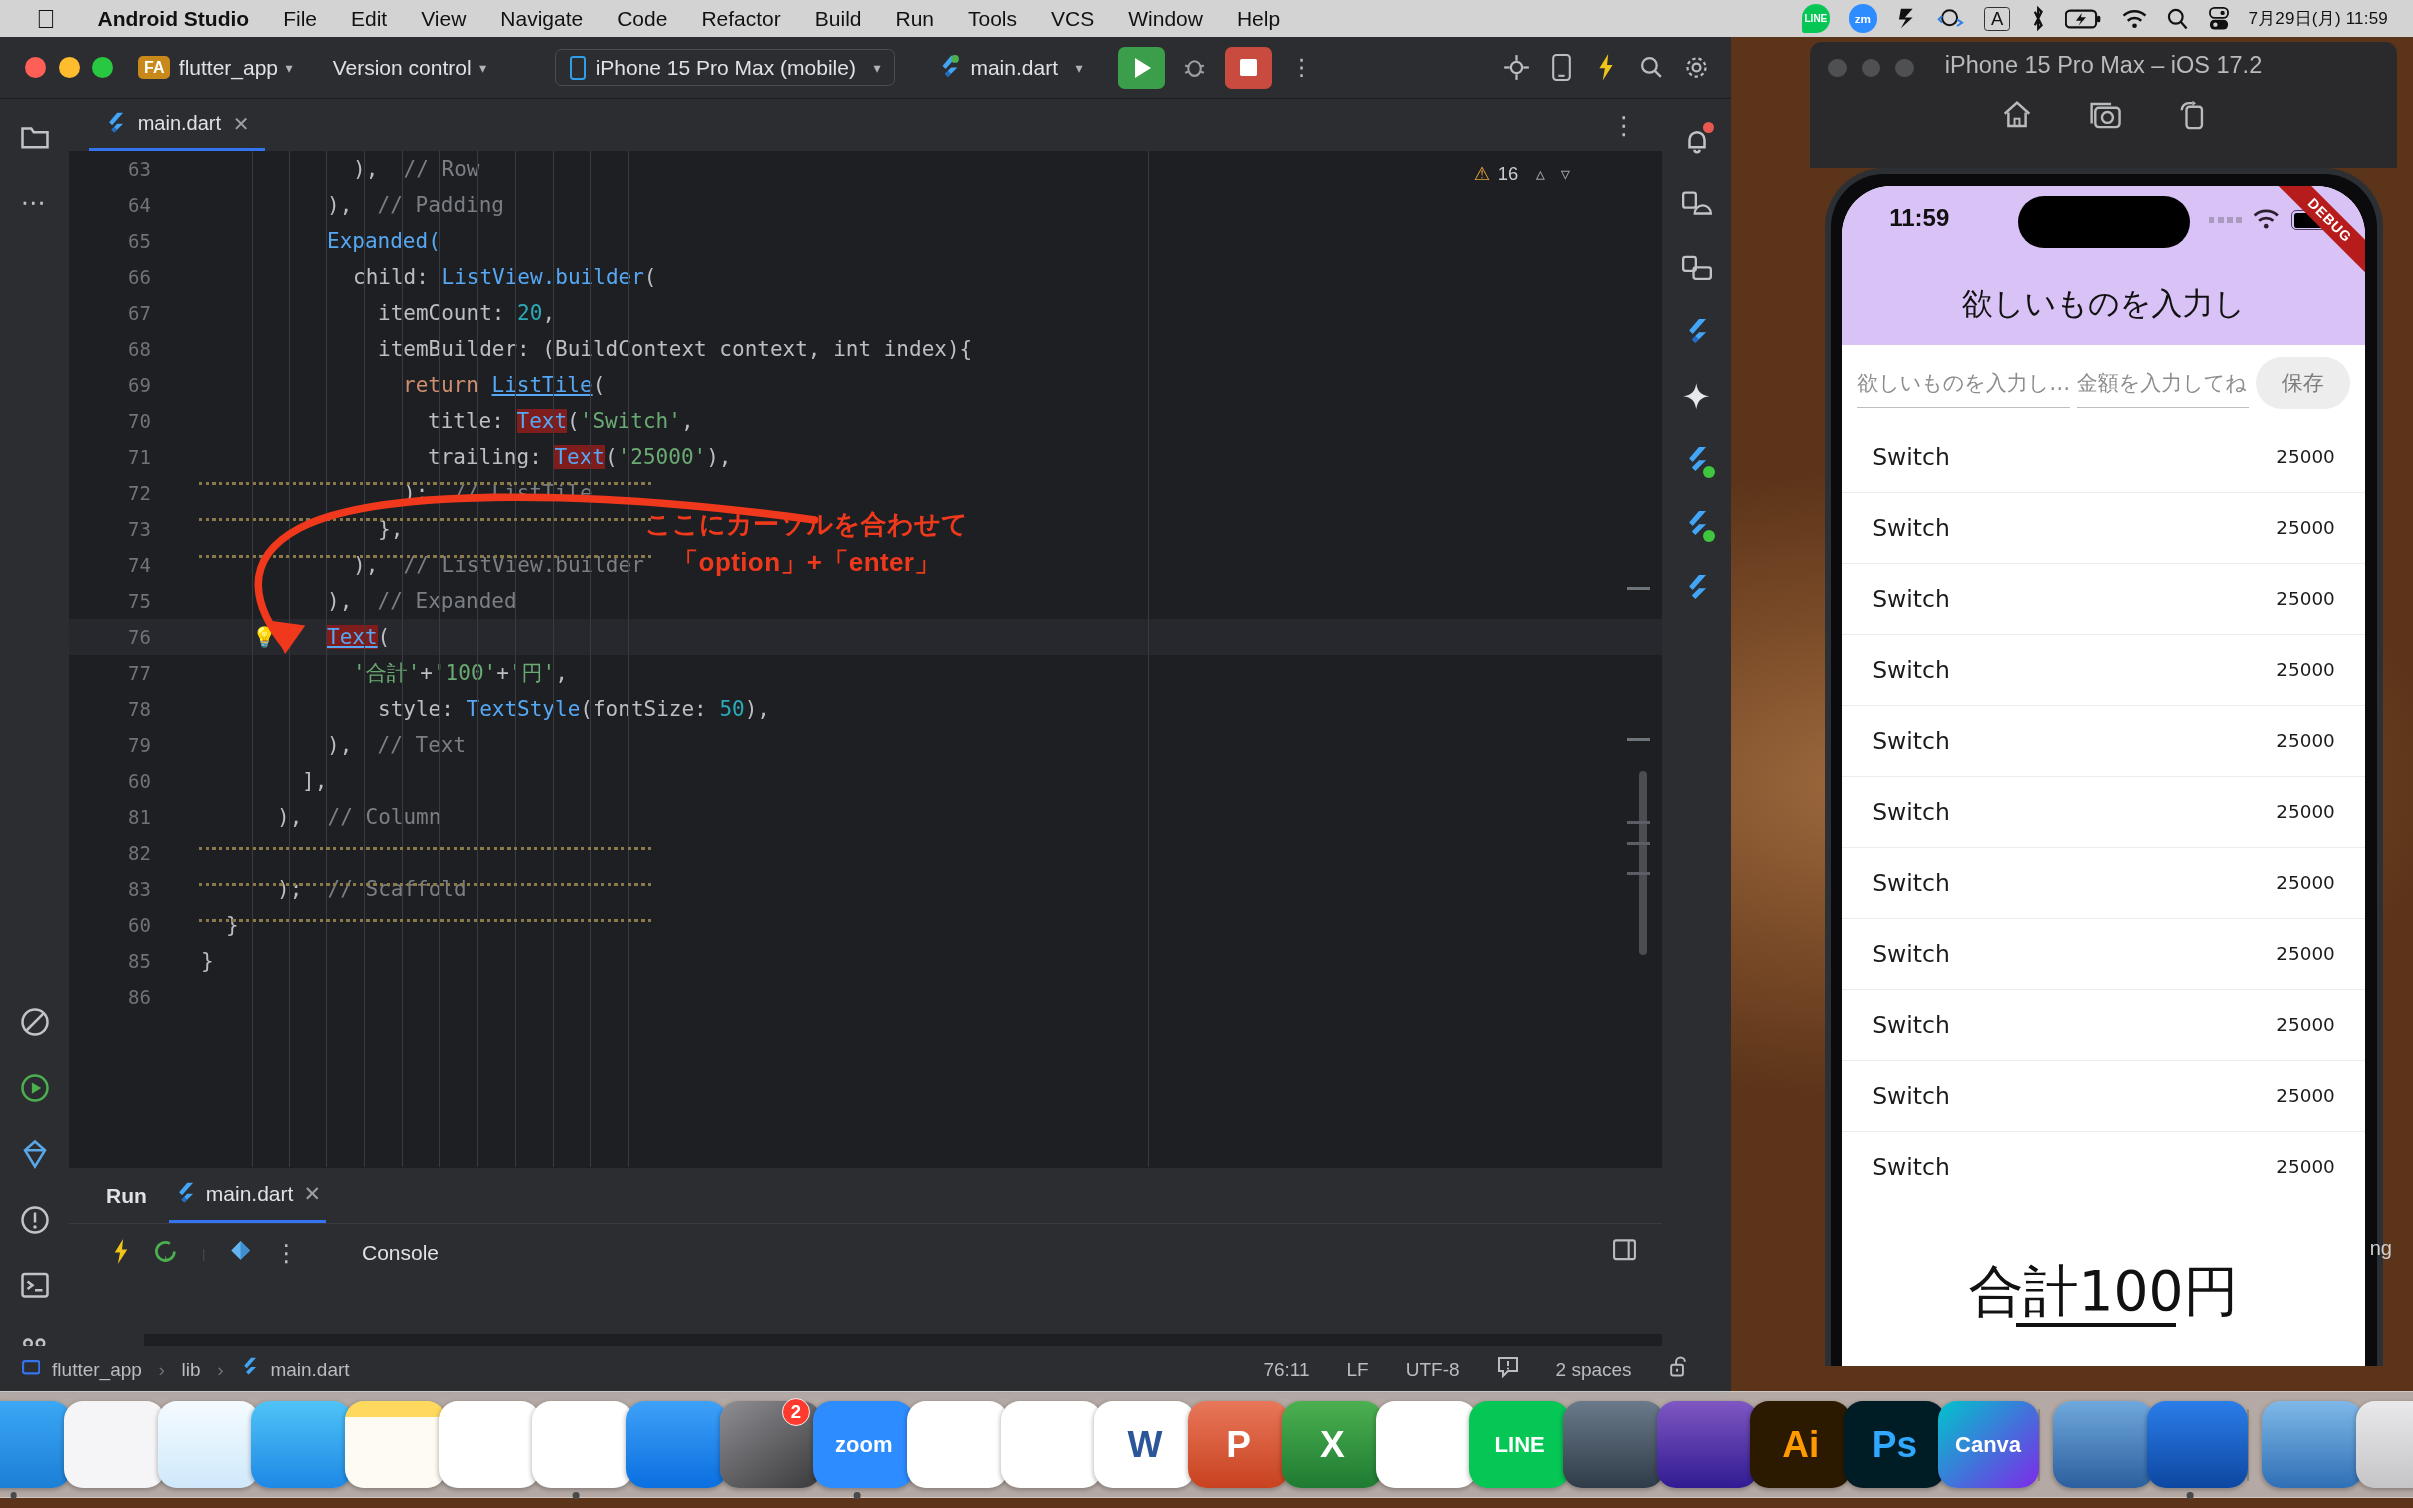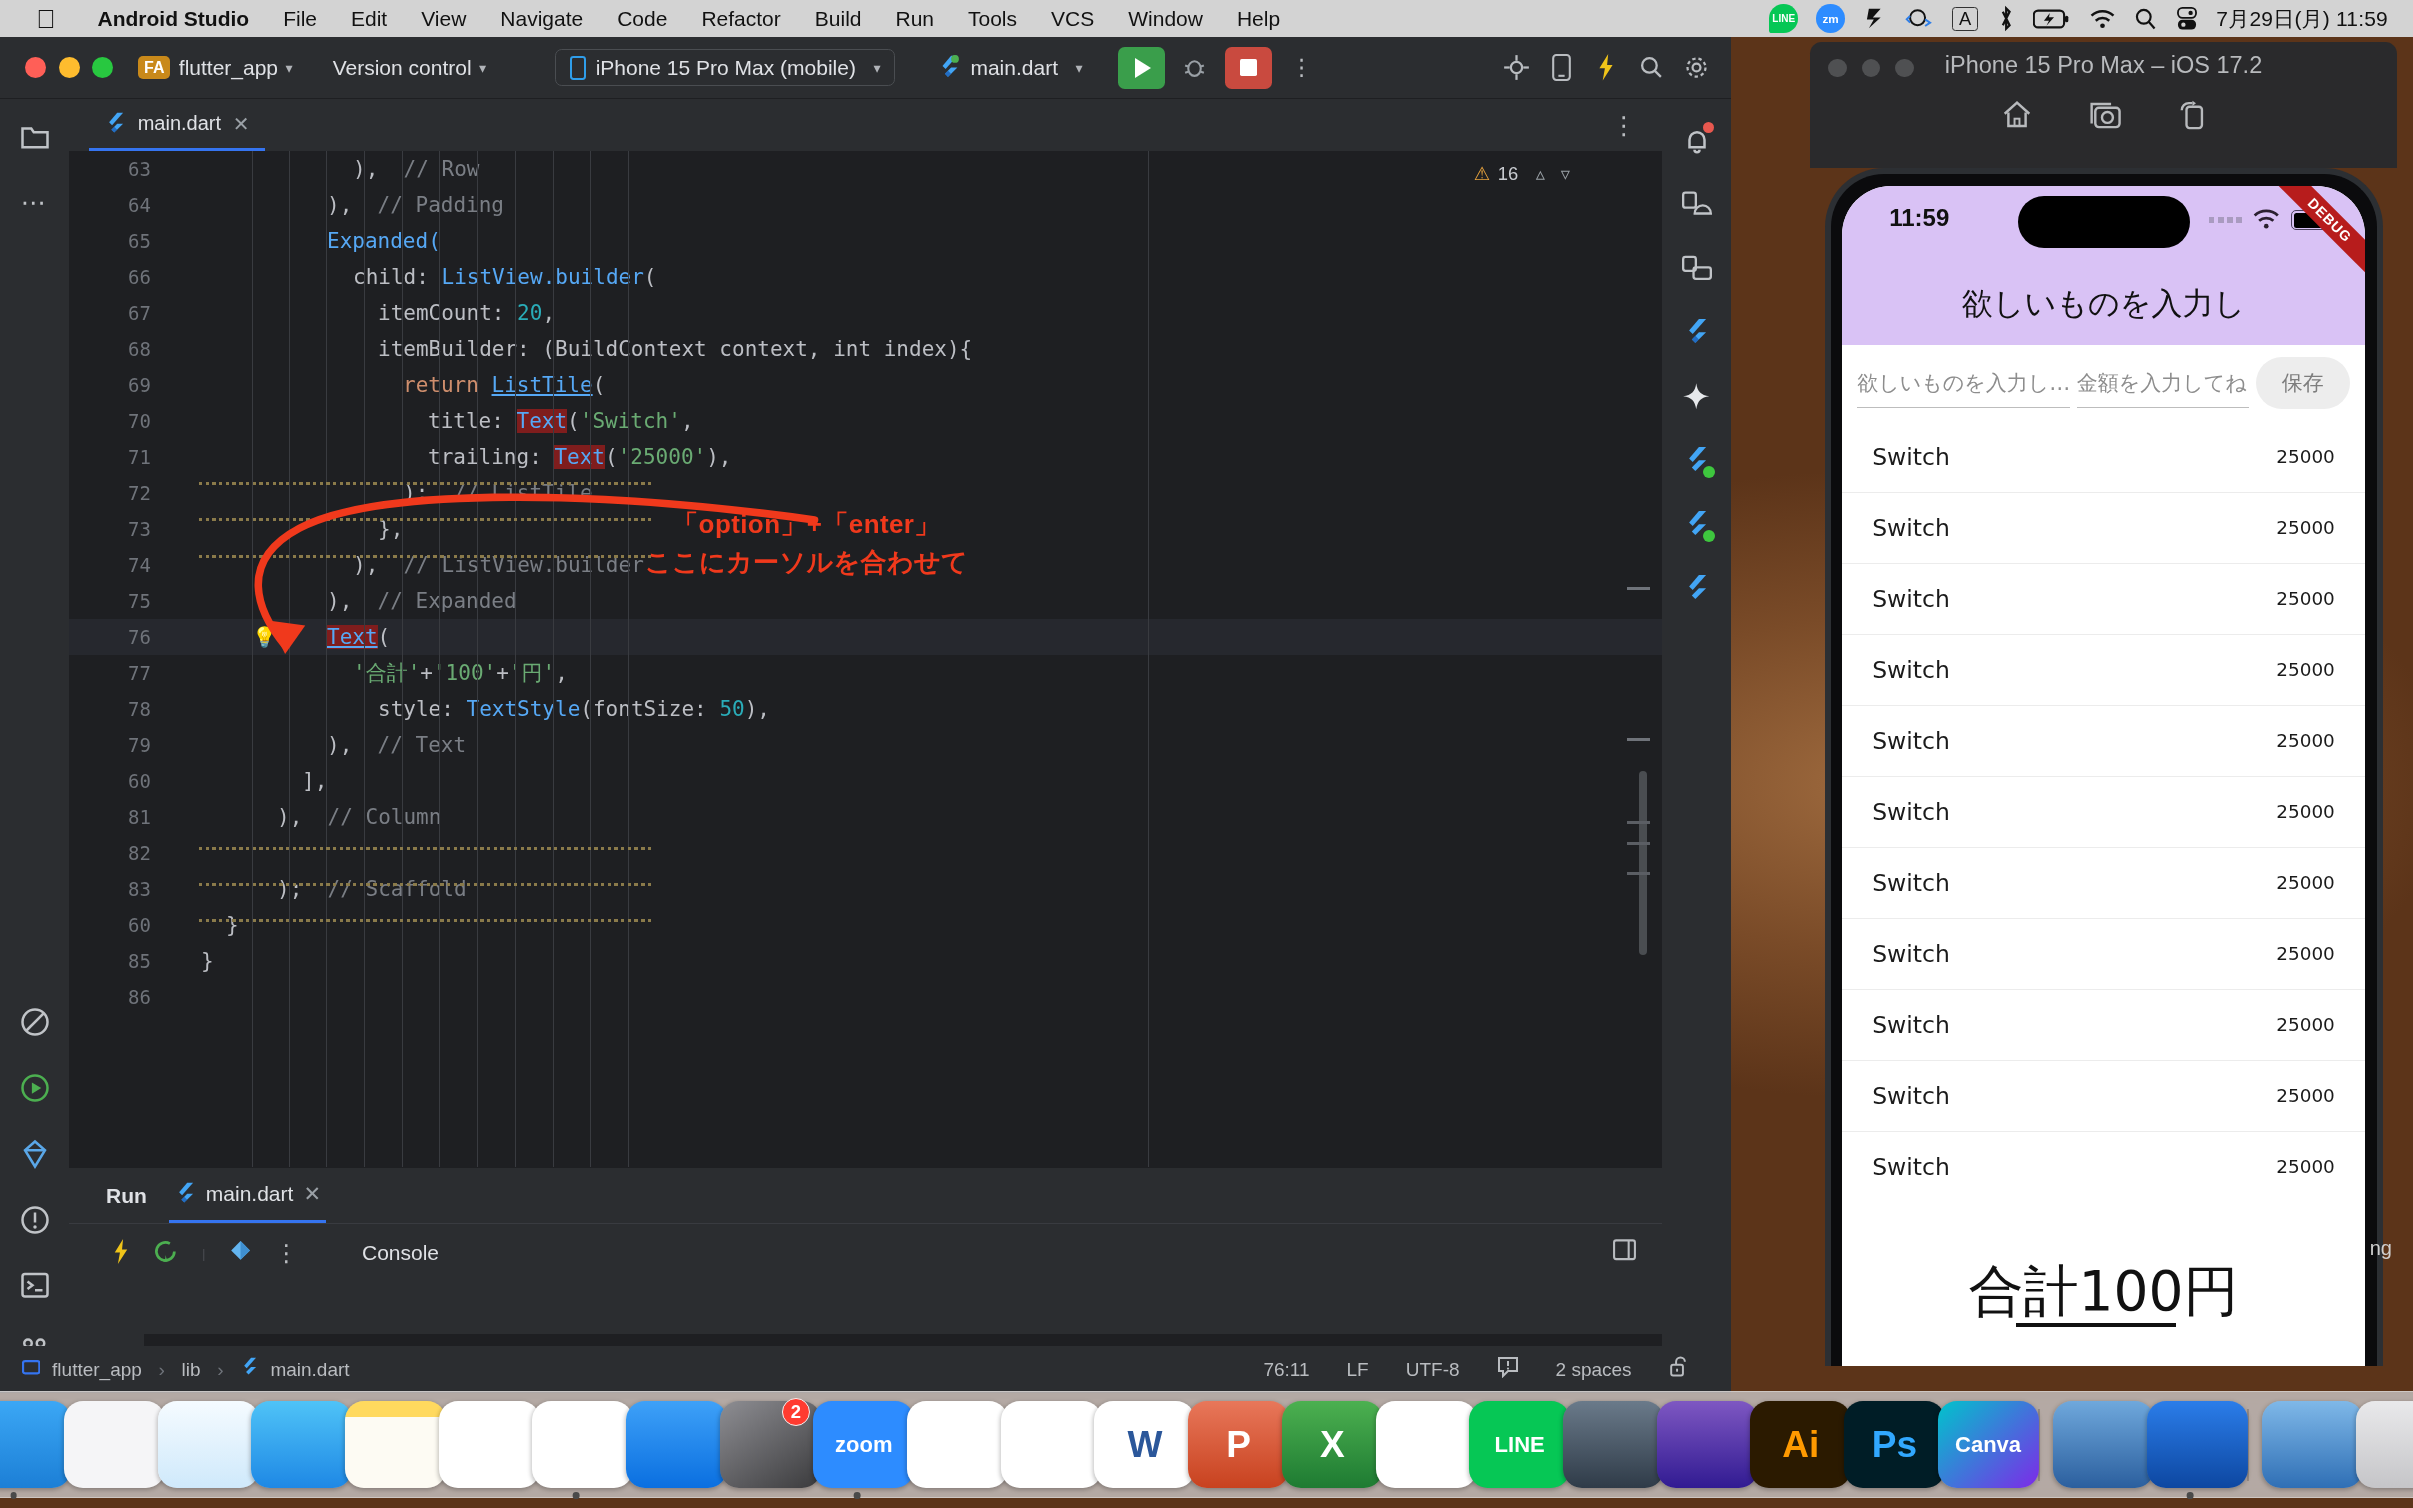--- a/index.html
+++ b/index.html
@@ -29,21 +29,21 @@
     font-size: 21px;
   }
   .apple-logo { font-size: 26px; line-height: 1; margin: 0 25px 0 21px; }
   .menu-item { padding: 0 17px; white-space: nowrap; }
   .menu-item.bold { font-weight: bold; }
   .menubar-right { margin-left: auto; display: flex; align-items: center; gap: 18.4px; padding-right: 10px; }
   .mb-icon { display: flex; align-items: center; justify-content: center; }
   .circ-icon { width: 28.5px; height: 28.5px; border-radius: 50%; display: flex; align-items: center; justify-content: center; font-size: 11px; font-weight: bold; color: #fff; }
   .line-icon { background: #06c755; border-radius: 50% 50% 50% 10%; }
   .zoom-icon { background: #2d8cff; }
-  .mb-text { font-size: 21px; white-space: nowrap; letter-spacing: 0.2px; }
+  .mb-text { font-size: 17px; white-space: nowrap; letter-spacing: 0.2px; }
   .input-box { border: 1.7px solid #333; border-radius: 3.4px; padding: 0px 5.9px; font-size: 18.4px; font-weight: 500; }
 
   
   .as-window {
     position: absolute; left: 0; top: 37px;
     width: 1731px; height: 1356px;
     background: #2b2d30;
     overflow: hidden;
   }
   .as-toolbar {
@@ -656,22 +656,22 @@
         <div style="position:absolute;right:15px;top:620px;width:8.4px;height:184px;background:#4a4d51;border-radius:4.2px;"></div>
         <div style="position:absolute;right:11.7px;top:670px;width:23.5px;height:2.5px;background:#5b5e64;"></div>
         <div style="position:absolute;right:11.7px;top:691px;width:23.5px;height:2.5px;background:#5b5e64;"></div>
         <div style="position:absolute;right:11.7px;top:721px;width:23.5px;height:2.5px;background:#5b5e64;"></div>
 
         <svg class="annot" style="left:0;top:0;width:1089px;height:587px;" viewBox="0 0 1300 700">
           <path d="M 890 440 C 600 400, 360 405, 275 450 C 200 490, 225 550, 258 590" fill="none" stroke="#f0391c" stroke-width="9" stroke-linecap="round"></path>
           <path d="M 258 600 L 238 560 L 282 566 Z" fill="#f0391c"></path>
         </svg>
         <div class="annot-text" style="left:503px; top:355px; width:469px;">
+          <div>ここにカーソルを合わせて</div>
           <div>「option」+「enter」</div>
-          <div>ここにカーソルを合わせて</div>
         </div>
       </div>
 
       <div class="run-panel">
         <div class="run-tabs">
           <div class="run-title">Run</div>
           <div class="run-tab">
             <svg width="22" height="23.5" viewBox="0 0 28 32">
               <path d="M17 1 L6 14 L10 18 L25 1 Z" fill="#42a5f5"></path>
               <path d="M17 16 L9 24 L13 28 L25 16 Z" fill="#42a5f5"></path>

